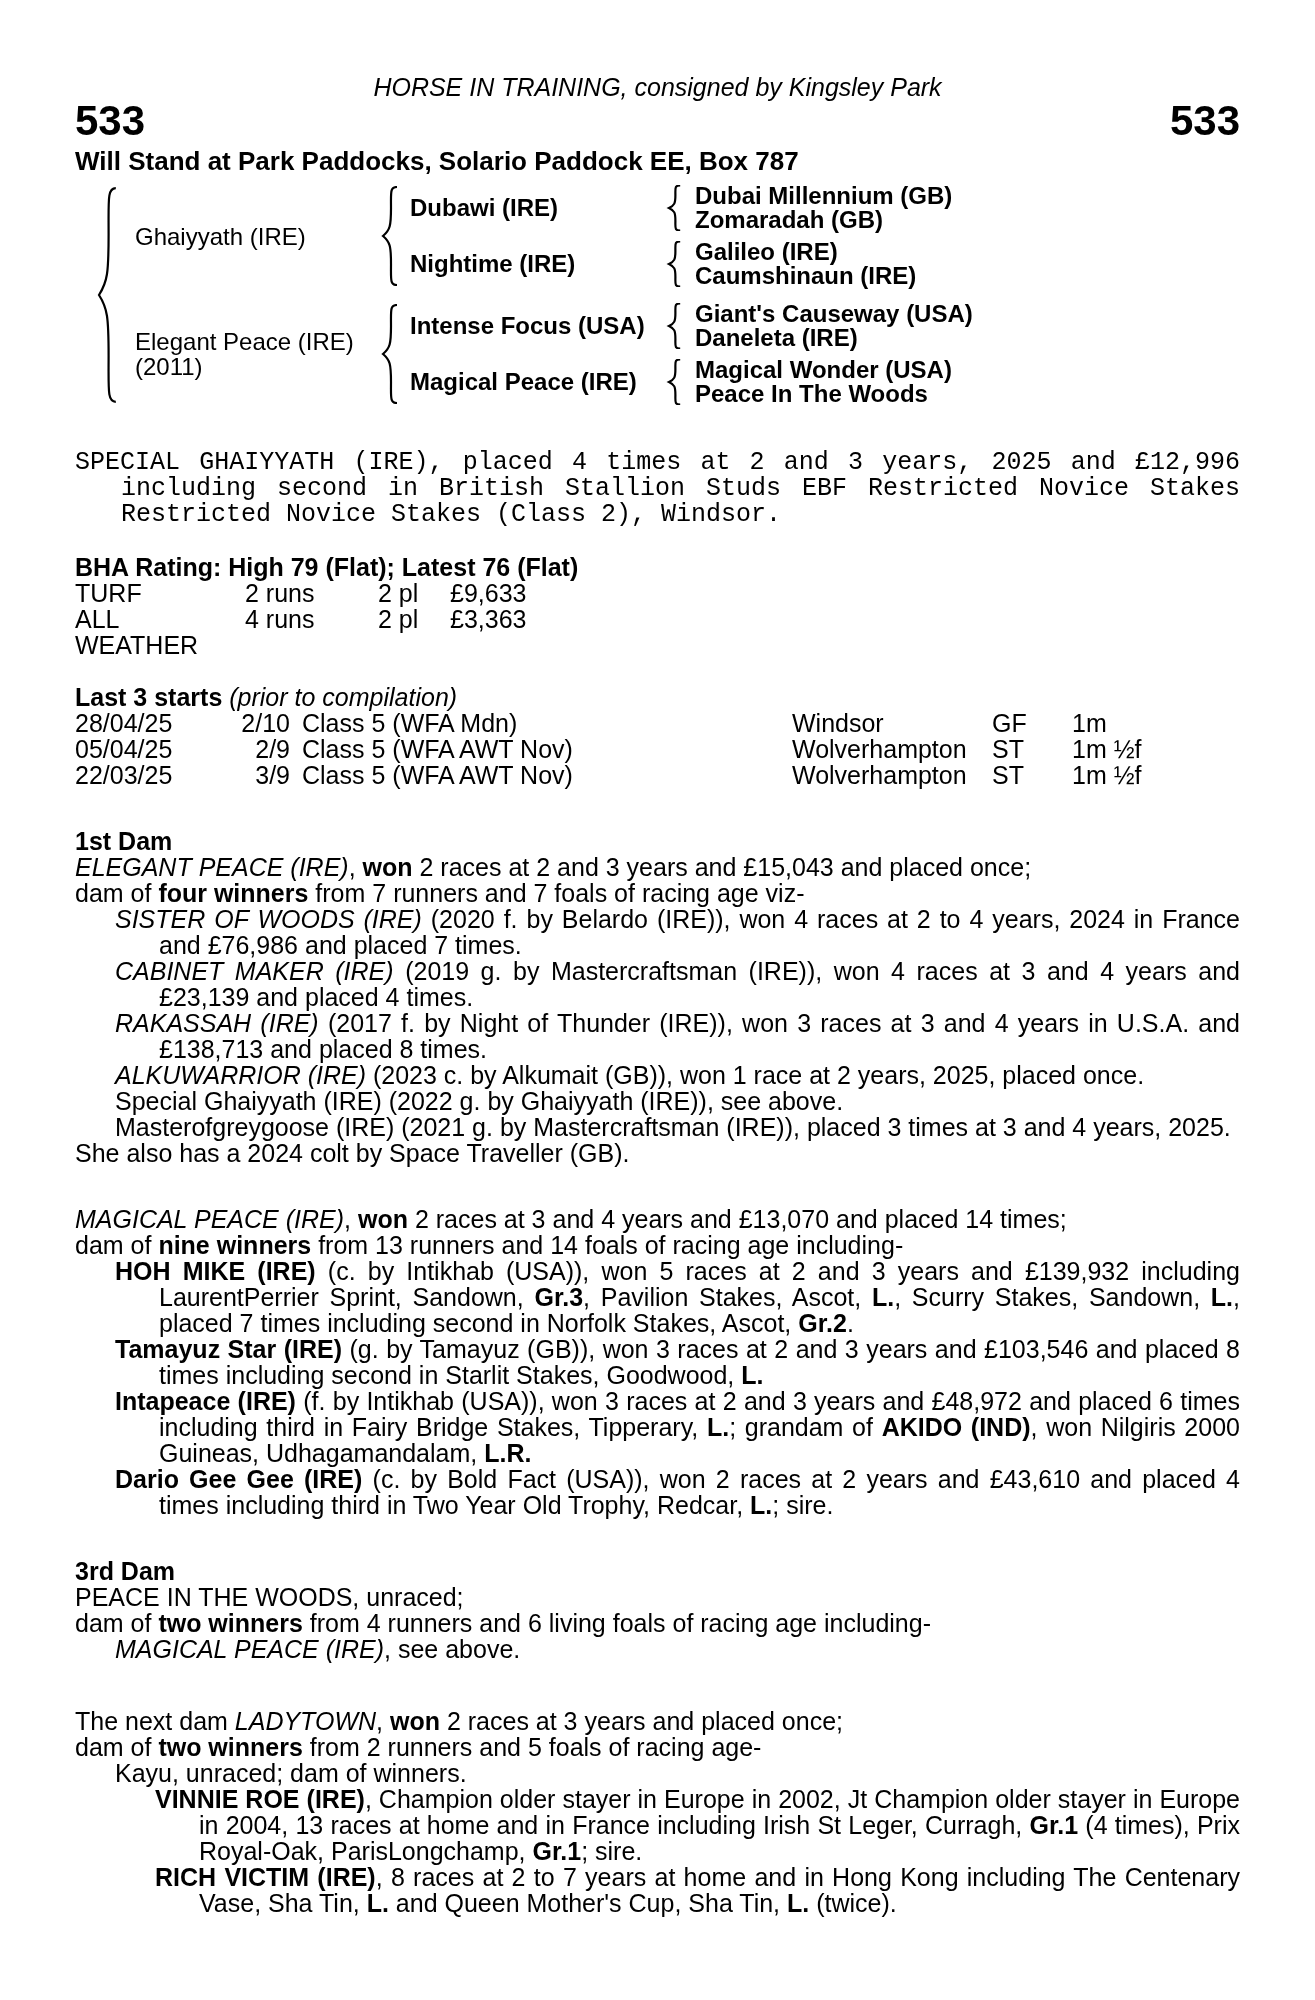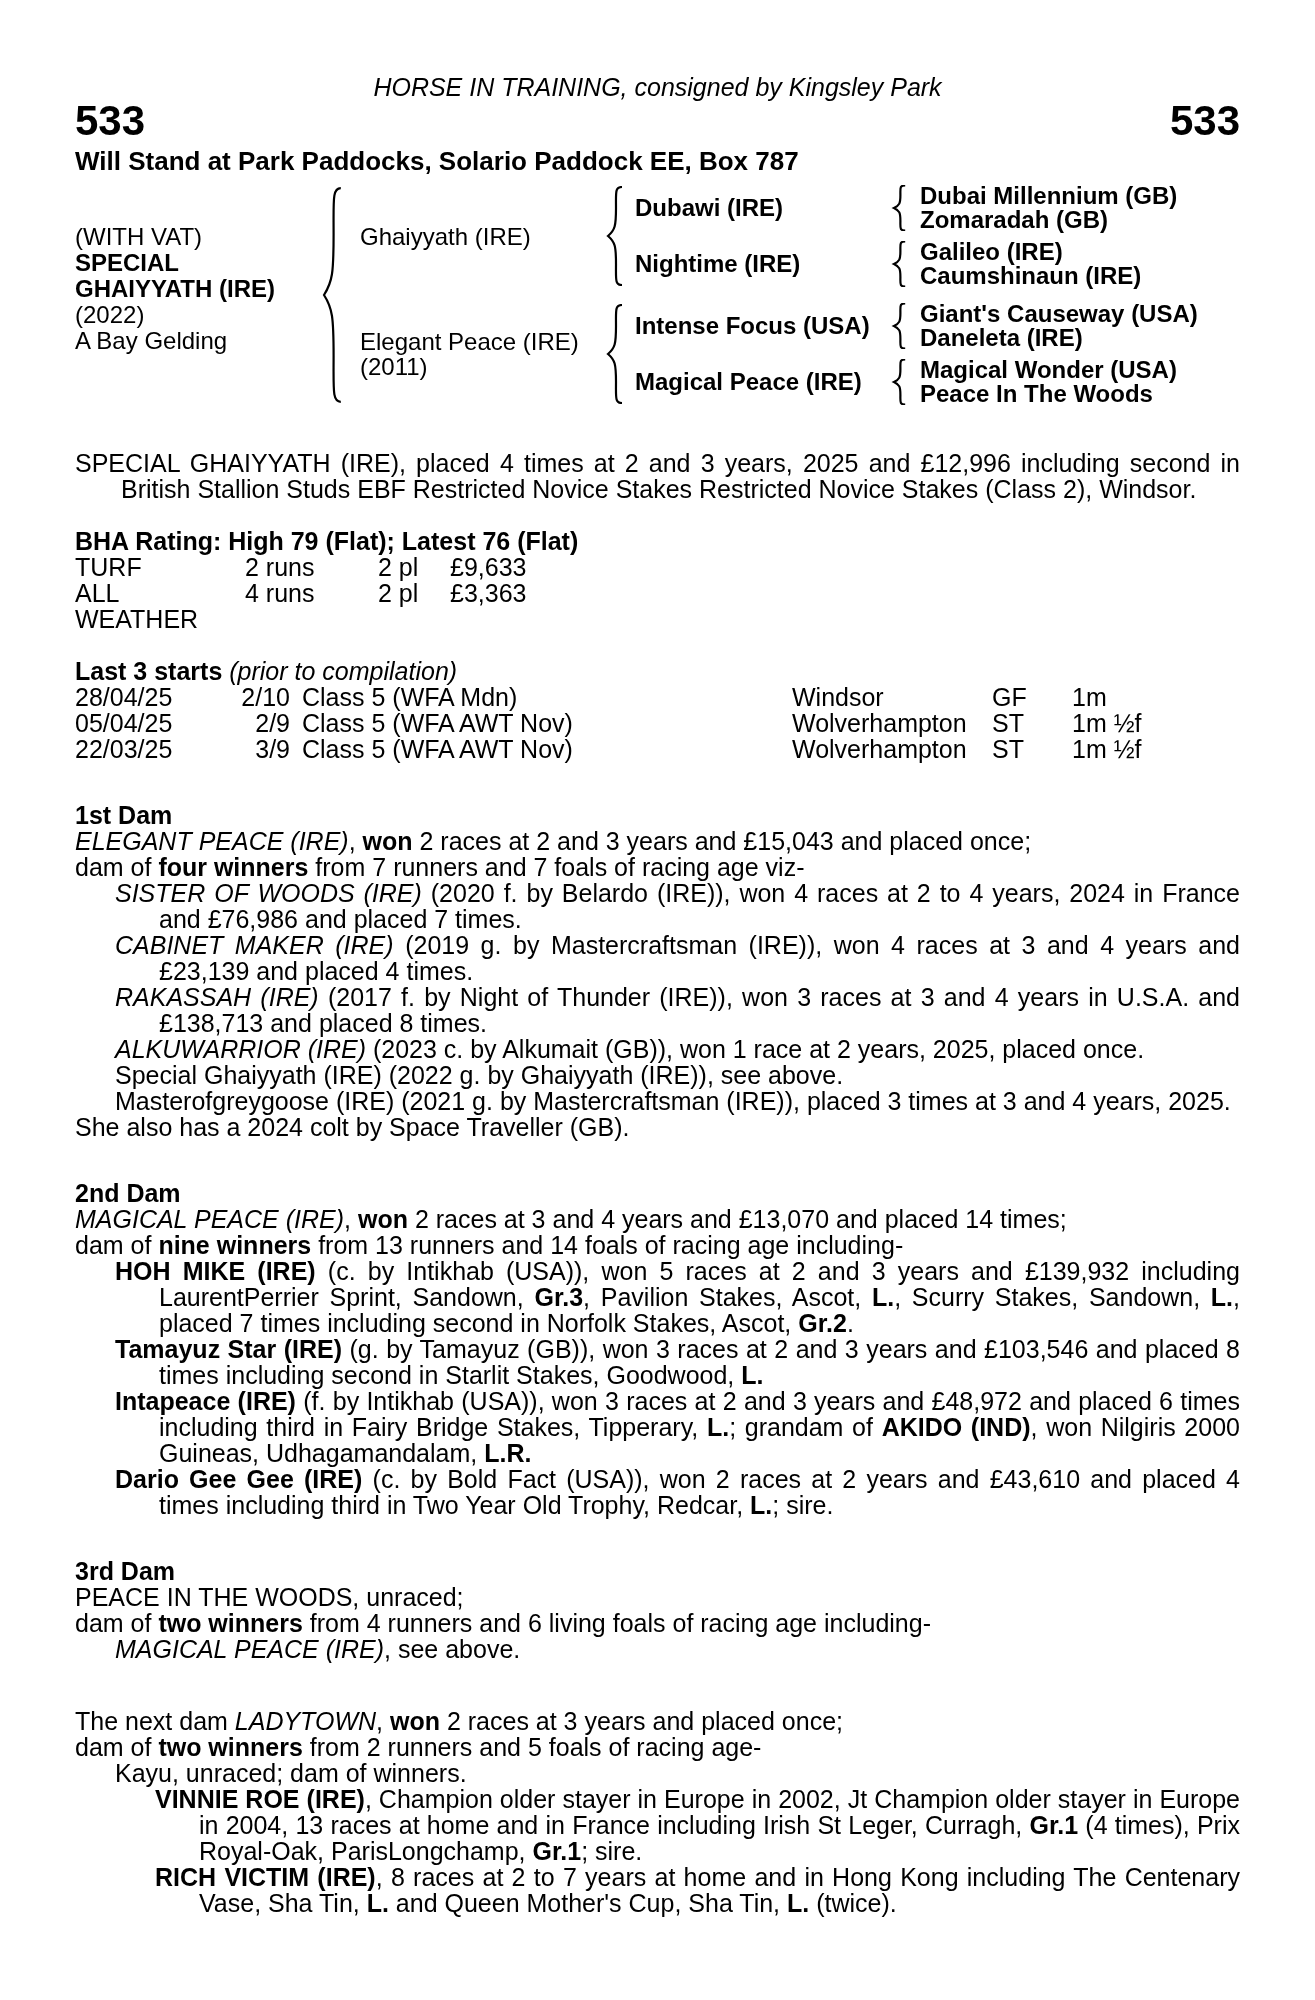--- a/index.html
+++ b/index.html
@@ -29,21 +29,21 @@
   .parent { width:230px; line-height:25px; }
   .gps { flex:1; display:flex; flex-direction:column; gap:8px;font-weight:bold; }
   .gp { display:flex; align-items:center; }
   .gp-name { width:240px; line-height:24px; }
   .ggs { flex:1; display:flex; flex-direction:column; }
   .gg { line-height:24px; }
   .brace-svg { display:block; }
 
   
   .para { text-align:justify; }
-  .hang0 { padding-left:46px; text-indent:-46px; }
+  .hang0 { padding-left:46px; text-indent:-46px;font-family:Liberation Mono, monospace; }
   .ent1  { padding-left:84px; text-indent:-44px; }
   .ent2  { padding-left:124px; text-indent:-44px; }
   .seg-b { font-weight:bold; }
   .seg-i { font-style:italic; }
 
   .mt-big  { margin-top:44px; }
   .mt-sec  { margin-top:26px; }
   .mt-sec2 { margin-top:40px; }
   .mt-next { margin-top:46px; }
 
@@ -75,27 +75,20 @@
   <div class="consignor">HORSE IN TRAINING, consigned by Kingsley Park</div>
 
   <div class="lot-row">
     <span>533</span>
     <span>533</span>
   </div>
 
   <div class="stand">Will Stand at Park Paddocks, Solario Paddock EE, Box 787</div>
 
   <div class="pedigree">
-    <div class="ped-left">
-      <div>(WITH VAT)</div>
-      <div class="bold">SPECIAL</div>
-      <div class="bold">GHAIYYATH (IRE)</div>
-      <div>(2022)</div>
-      <div>A Bay Gelding</div>
-    </div>
 
     <div class="brace-col bc-1">
       <svg class="brace-svg" width="24" height="218" viewBox="0 0 20 100" preserveAspectRatio="none">
         <path d="M19 1 C12 1 13 6 13 22 C13 40 12 44 5 50 C12 56 13 60 13 78 C13 94 12 99 19 99" fill="none" stroke="#000" stroke-width="2.2" vector-effect="non-scaling-stroke"></path>
       </svg>
     </div>
 
     <div class="ped-right">
 
       <div class="family">
@@ -232,21 +225,20 @@
     <div class="para ent1"><span class="seg-i">SISTER OF WOODS (IRE)</span><span class="seg-n"> (2020 f. by Belardo (IRE)), won 4 races at 2 to 4 years, 2024 in France and £76,986 and placed 7 times.</span></div>
     <div class="para ent1"><span class="seg-i">CABINET MAKER (IRE)</span><span class="seg-n"> (2019 g. by Mastercraftsman (IRE)), won 4 races at 3 and 4 years and £23,139 and placed 4 times.</span></div>
     <div class="para ent1"><span class="seg-i">RAKASSAH (IRE)</span><span class="seg-n"> (2017 f. by Night of Thunder (IRE)), won 3 races at 3 and 4 years in U.S.A. and £138,713 and placed 8 times.</span></div>
     <div class="para ent1"><span class="seg-i">ALKUWARRIOR (IRE)</span><span class="seg-n"> (2023 c. by Alkumait (GB)), won 1 race at 2 years, 2025, placed once.</span></div>
     <div class="para ent1"><span class="seg-n">Special Ghaiyyath (IRE) (2022 g. by Ghaiyyath (IRE)), see above.</span></div>
     <div class="para ent1"><span class="seg-n">Masterofgreygoose (IRE) (2021 g. by Mastercraftsman (IRE)), placed 3 times at 3 and 4 years, 2025.</span></div>
     <div class="para"><span class="seg-n">She also has a 2024 colt by Space Traveller (GB).</span></div>
   </div>
 
   <div class="mt-sec2">
-    <div class="dam-head">2nd Dam</div>
     <div class="para"><span class="seg-i">MAGICAL PEACE (IRE)</span><span class="seg-n">, </span><span class="seg-b">won</span><span class="seg-n"> 2 races at 3 and 4 years and £13,070 and placed 14 times;</span></div>
     <div class="para"><span class="seg-n">dam of </span><span class="seg-b">nine winners</span><span class="seg-n"> from 13 runners and 14 foals of racing age including-</span></div>
     <div class="para ent1"><span class="seg-b">HOH MIKE (IRE)</span><span class="seg-n"> (c. by Intikhab (USA)), won 5 races at 2 and 3 years and £139,932 including LaurentPerrier Sprint, Sandown, </span><span class="seg-b">Gr.3</span><span class="seg-n">, Pavilion Stakes, Ascot, </span><span class="seg-b">L.</span><span class="seg-n">, Scurry Stakes, Sandown, </span><span class="seg-b">L.</span><span class="seg-n">, placed 7 times including second in Norfolk Stakes, Ascot, </span><span class="seg-b">Gr.2</span><span class="seg-n">.</span></div>
     <div class="para ent1"><span class="seg-b">Tamayuz Star (IRE)</span><span class="seg-n"> (g. by Tamayuz (GB)), won 3 races at 2 and 3 years and £103,546 and placed 8 times including second in Starlit Stakes, Goodwood, </span><span class="seg-b">L.</span></div>
     <div class="para ent1"><span class="seg-b">Intapeace (IRE)</span><span class="seg-n"> (f. by Intikhab (USA)), won 3 races at 2 and 3 years and £48,972 and placed 6 times including third in Fairy Bridge Stakes, Tipperary, </span><span class="seg-b">L.</span><span class="seg-n">; grandam of </span><span class="seg-b">AKIDO (IND)</span><span class="seg-n">, won Nilgiris 2000 Guineas, Udhagamandalam, </span><span class="seg-b">L.R.</span></div>
     <div class="para ent1"><span class="seg-b">Dario Gee Gee (IRE)</span><span class="seg-n"> (c. by Bold Fact (USA)), won 2 races at 2 years and £43,610 and placed 4 times including third in Two Year Old Trophy, Redcar, </span><span class="seg-b">L.</span><span class="seg-n">; sire.</span></div>
   </div>
 
   <div class="mt-sec2">
     <div class="dam-head">3rd Dam</div>

